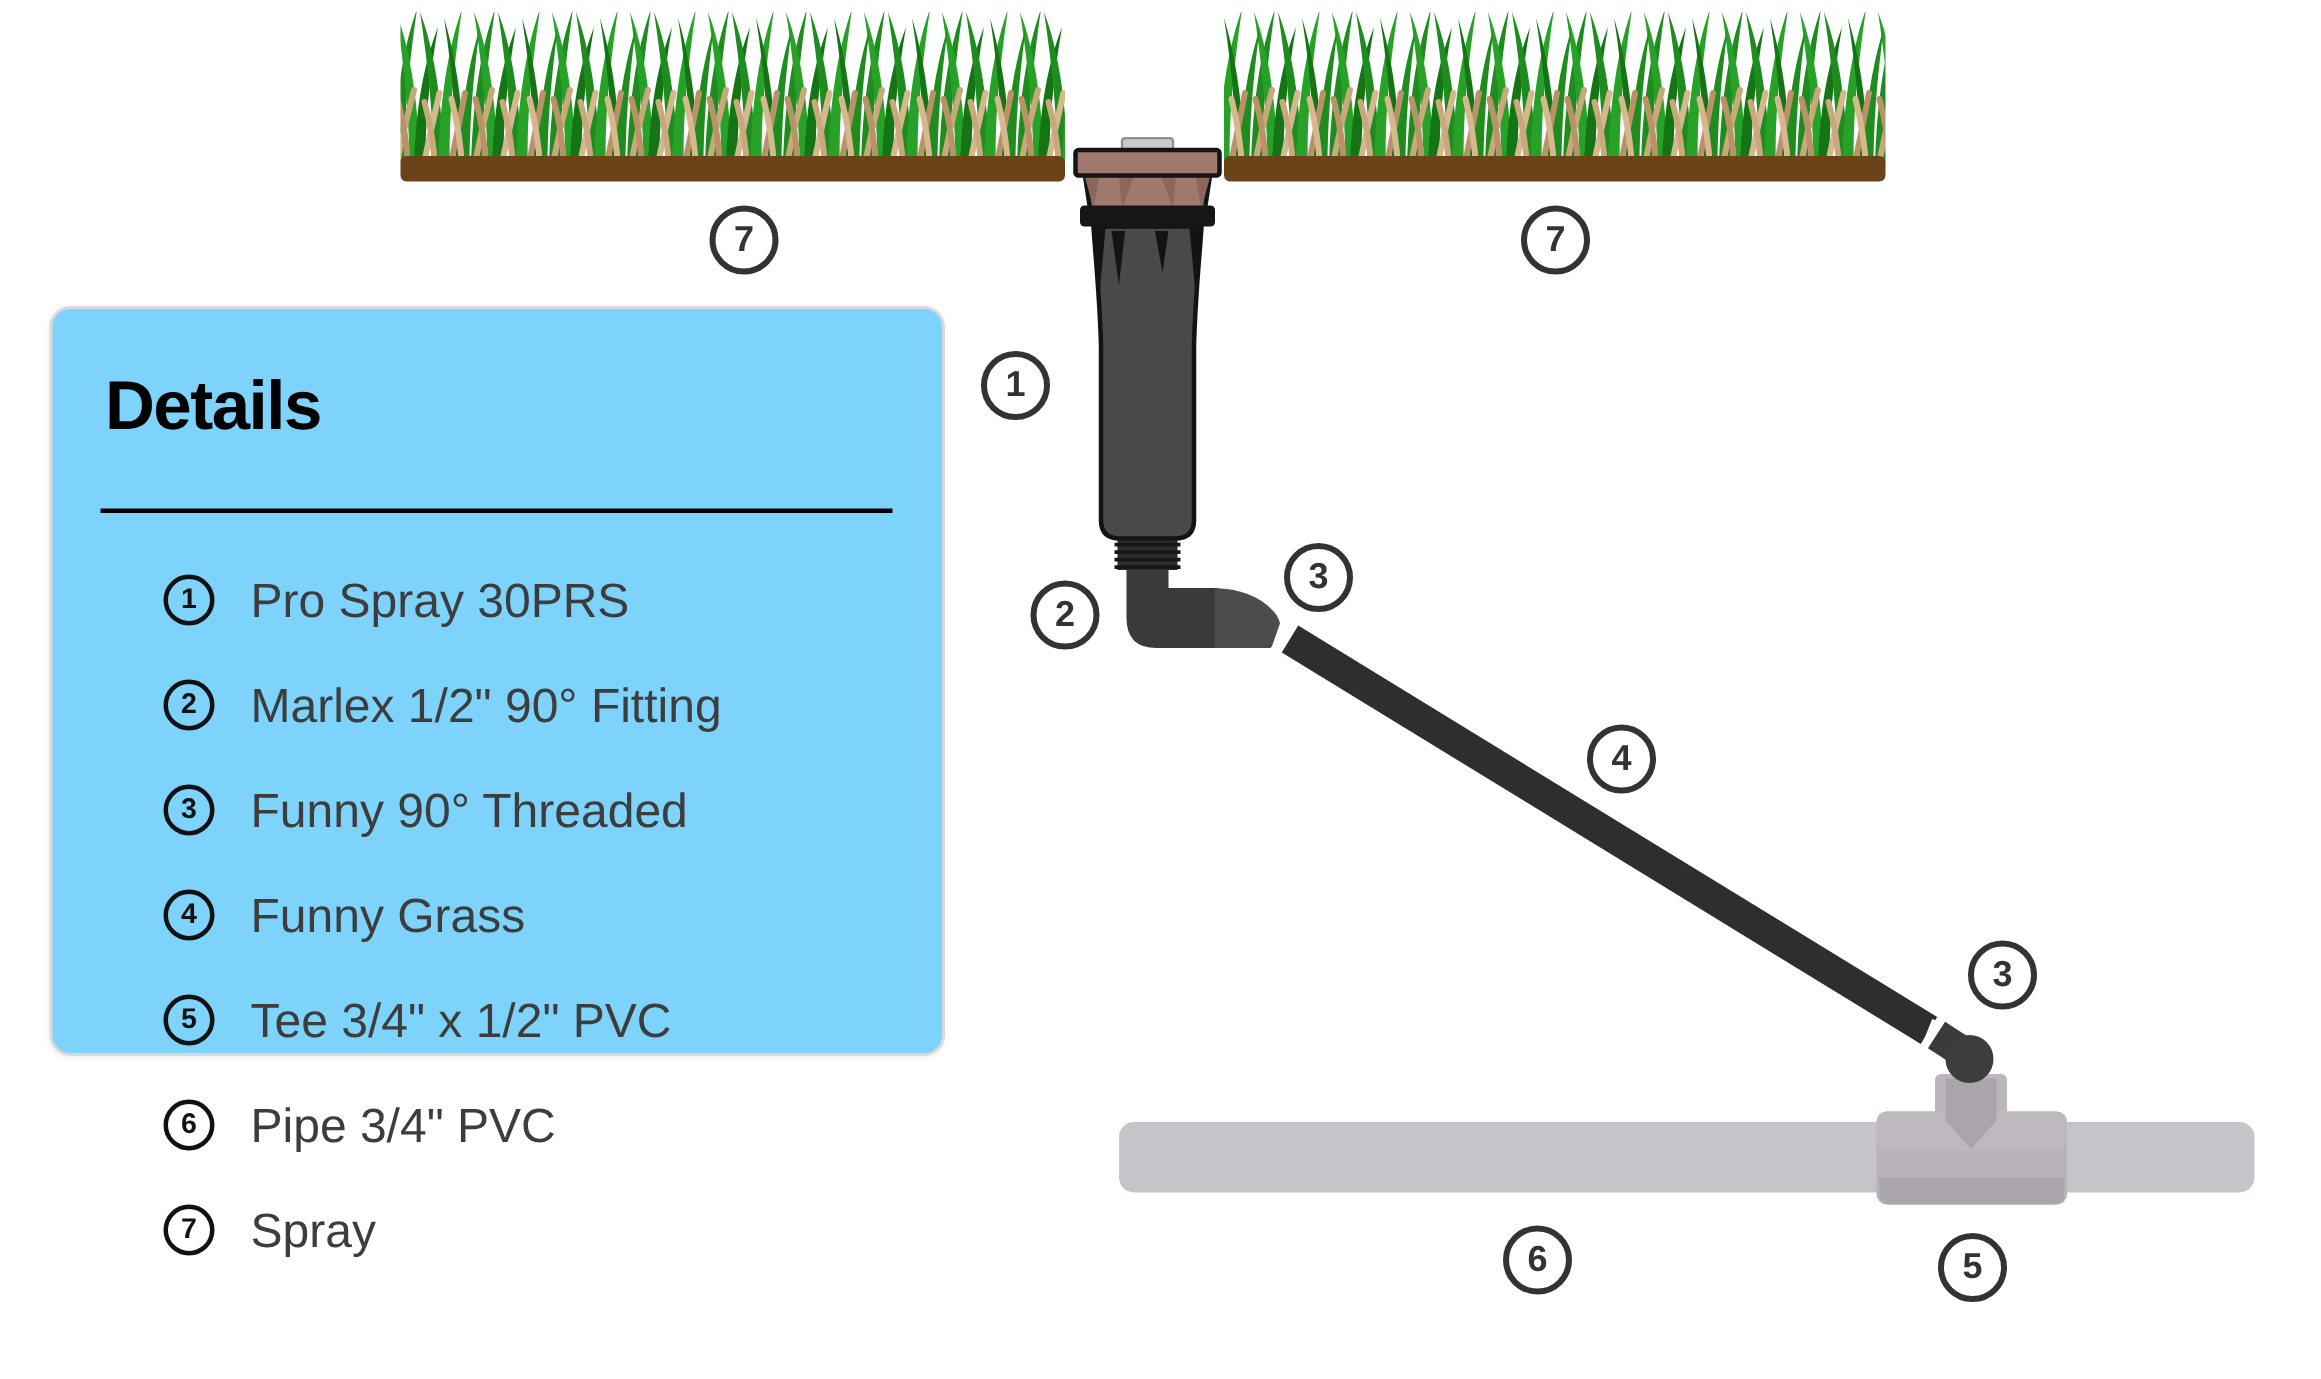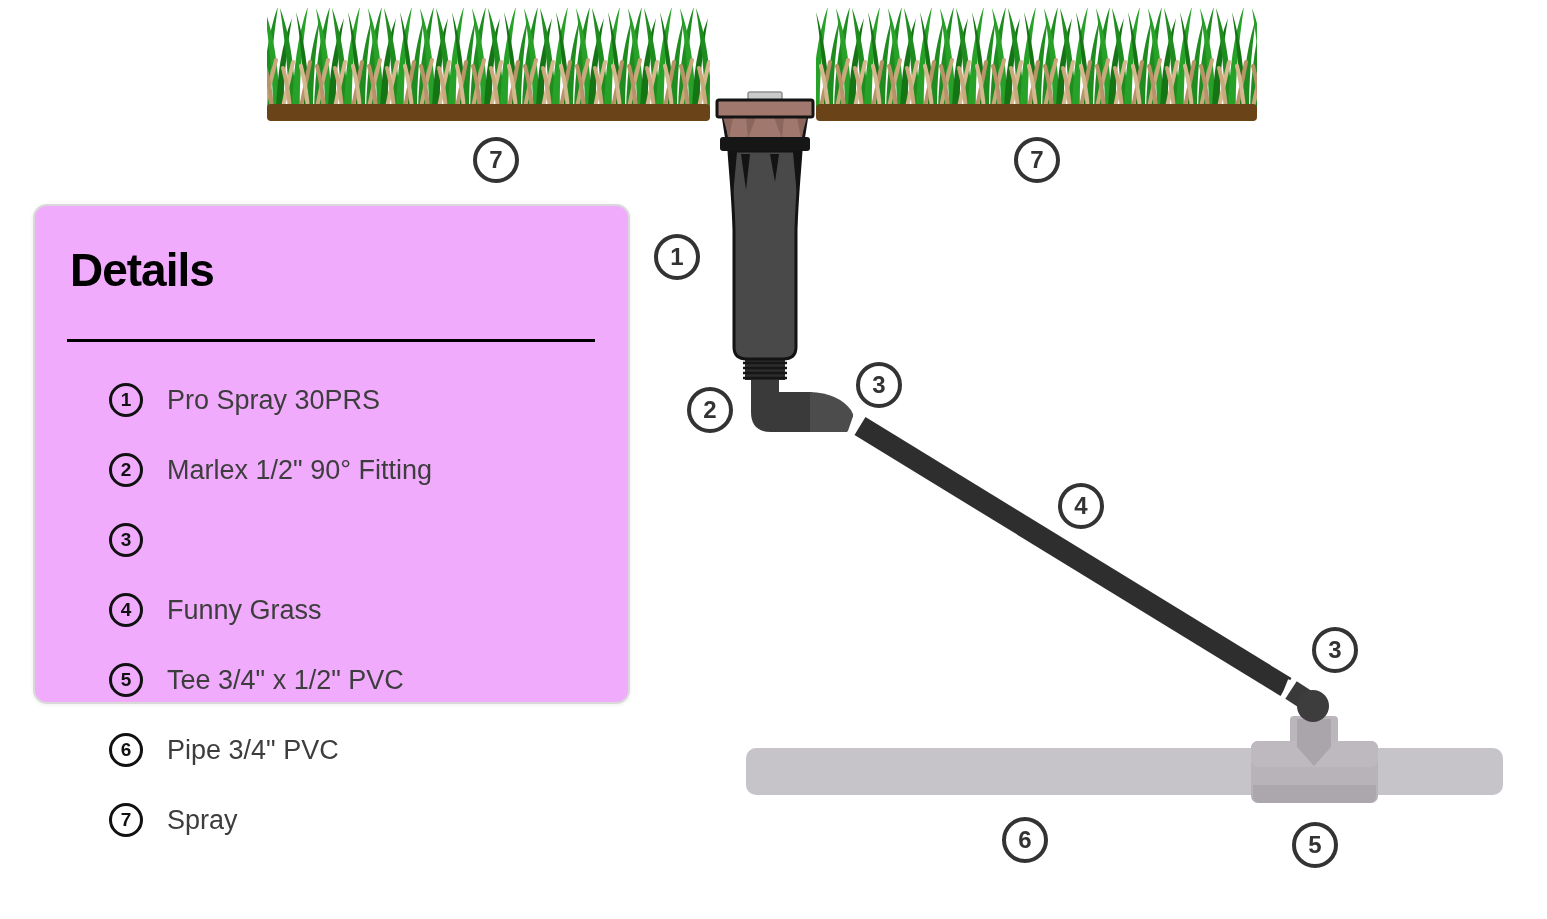--- a/index.html
+++ b/index.html
@@ -5,40 +5,40 @@
   html,body{margin:0;padding:0;background:#fff;}
   .canvas{
     position:relative;width:1547px;height:919px;background:#ffffff;
     font-family:"Liberation Sans",sans-serif;overflow:hidden;
   }
   .art{position:absolute;left:0;top:0;width:1547px;height:919px;}
 
   
   .panel{
     position:absolute;left:33px;top:204px;width:597px;height:500px;
-    background:#f0abfc;border:2px solid #d9d9d9;border-radius:14px;
+    background:#7dd3fc;border:2px solid #d9d9d9;border-radius:14px;
     box-shadow:0 1px 4px rgba(0,0,0,.07);box-sizing:border-box;
   }
   .panel h1{
     margin:40px 0 0 35px;font-size:46px;line-height:48px;font-weight:800;
     color:#000;letter-spacing:-1px;
   }
   .panel hr{
     border:none;border-top:3px solid #000;margin:45px 33px 0 32px;
   }
   .panel ul{list-style:none;margin:23px 0 0 0;padding:0;}
   .panel li{
     display:flex;align-items:center;height:70px;padding-left:74px;
   }
   .badge{
     box-sizing:border-box;flex:0 0 34px;width:34px;height:34px;border:3px solid #111;
     border-radius:50%;display:flex;align-items:center;justify-content:center;
     font-size:19px;font-weight:700;color:#111;
   }
-  .item-label{margin-left:24px;font-size:27px;color:#3d3d3d;}
+  .item-label{margin-left:24px;font-size:32px;color:#3d3d3d;}
 
   
   .callout{
     position:absolute;box-sizing:border-box;width:46px;height:46px;border-radius:50%;
     background:#fff;border:4px solid #333;display:flex;align-items:center;
     justify-content:center;font-size:24px;font-weight:700;color:#333;
   }
 </style>
 </head>
 <body>
@@ -143,20 +143,21 @@
       <li>
         <span class="badge">1</span>
         <span class="item-label">Pro Spray 30PRS</span>
       </li>
       <li>
         <span class="badge">2</span>
         <span class="item-label">Marlex 1/2" 90° Fitting</span>
       </li>
       <li>
         <span class="badge">3</span>
+        <span class="item-label">Funny 90° Threaded</span>
       </li>
       <li>
         <span class="badge">4</span>
         <span class="item-label">Funny Grass</span>
       </li>
       <li>
         <span class="badge">5</span>
         <span class="item-label">Tee 3/4" x 1/2" PVC</span>
       </li>
       <li>

